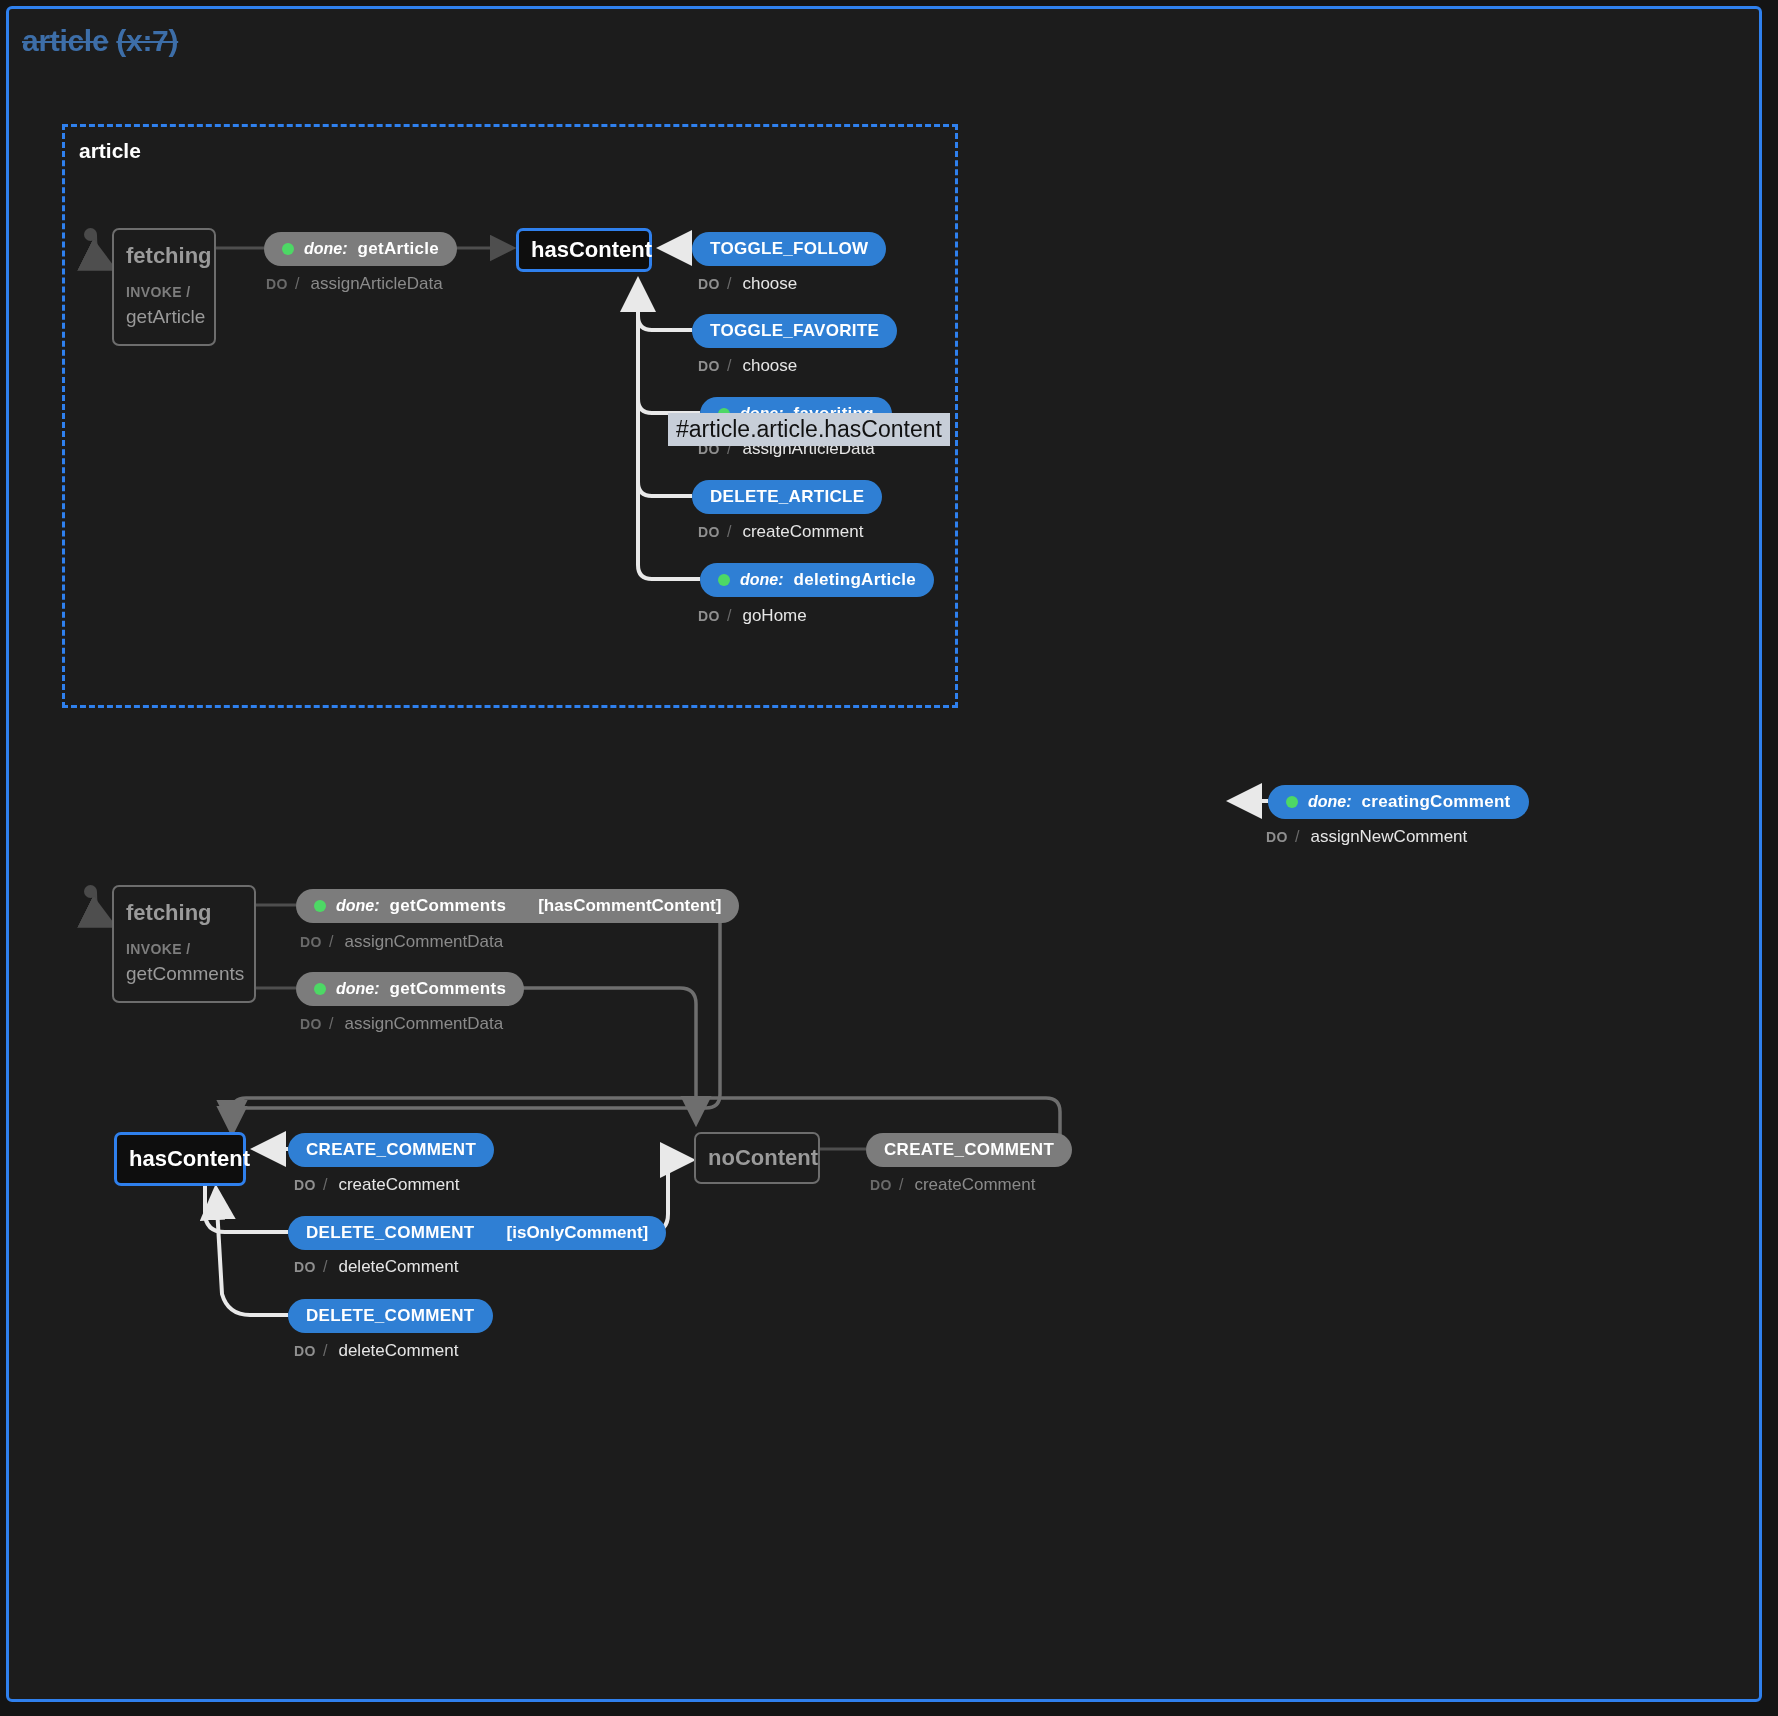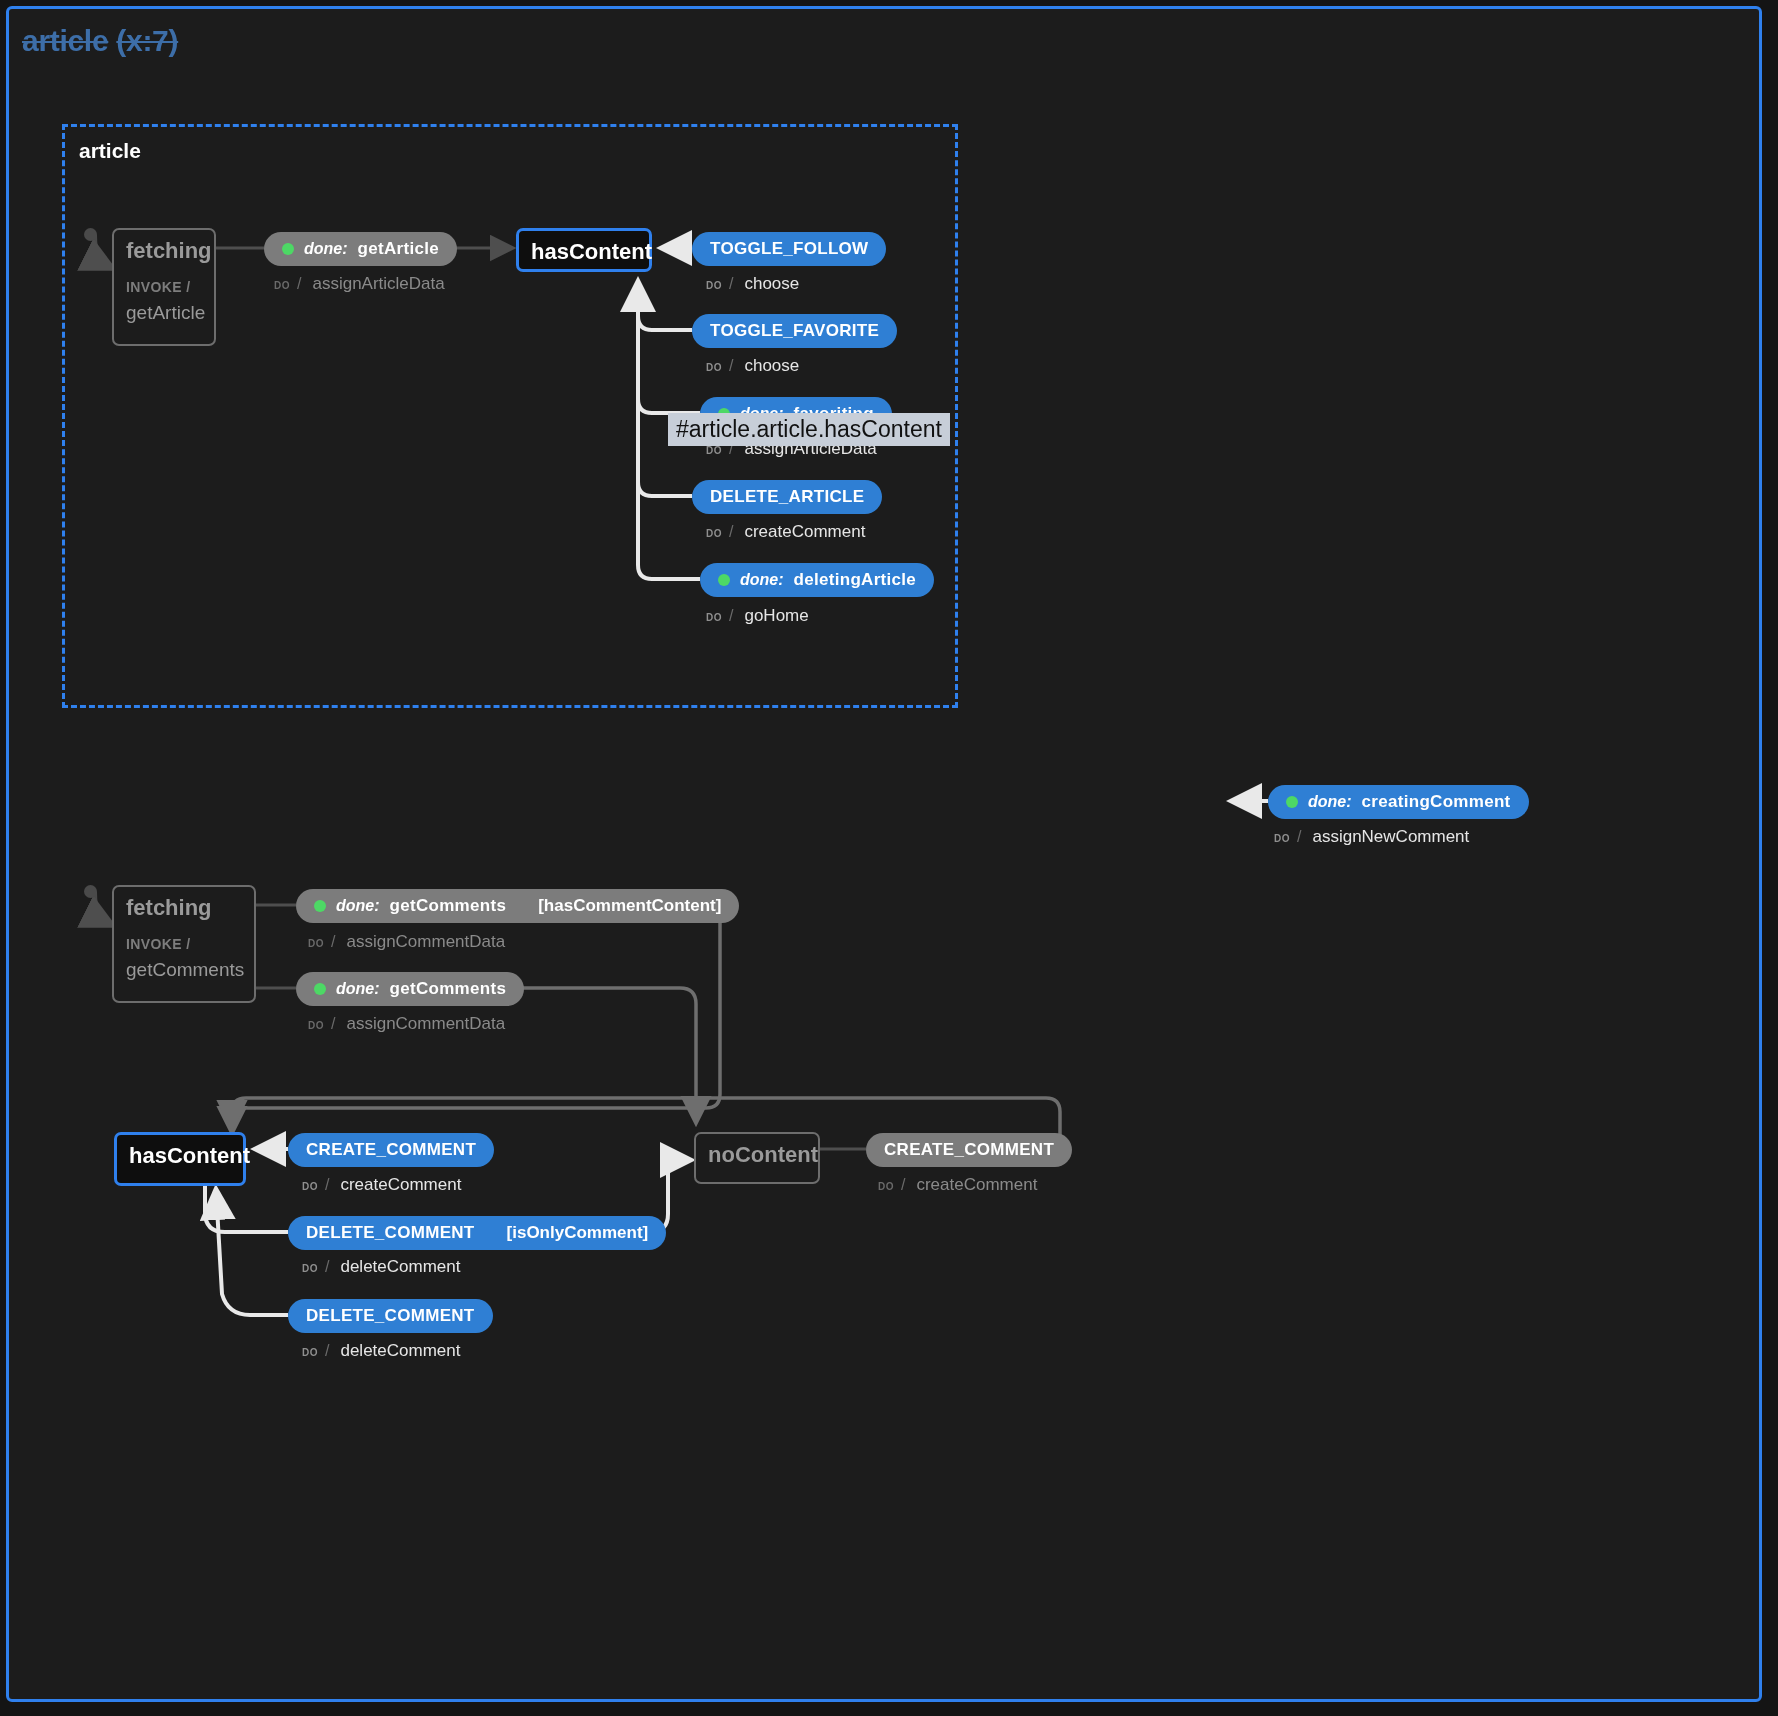--- a/index.html
+++ b/index.html
@@ -74,20 +74,21 @@
 
   
   .state-node {
     position: absolute;
     box-sizing: border-box;
     border: 2px solid #6d6d6d;
     border-radius: 7px;
     background: #1c1c1c;
     display: flex;
     flex-direction: column;
+    justify-content: center;
     padding: 8px 12px;
   }
   .state-node.active {
     border: 3px solid #2f80ed;
     background: #0e0e0e;
   }
   .state-name {
     font-size: 22px;
     font-weight: bold;
     color: #9a9a9a;
@@ -155,24 +156,23 @@
   .action {
     position: absolute;
     font-size: 16px;
     white-space: nowrap;
     display: flex;
     align-items: baseline;
     gap: 7px;
   }
   .action .do-kw {
     font-weight: bold;
-    font-size: 10px;
+    font-size: 14px;
     color: #8f8f8f;
     letter-spacing: 0.5px;
-    margin-left: 8px;
   }
   .action .slash { color: #6a6a6a; }
   .action .act-name { color: #e6e6e6; font-size: 17px; margin-left: 4px; }
   .action.dim .act-name { color: #8a8a8a; }
   .action.dim .do-kw { color: #6a6a6a; }
 
   
   .edges {
     position: absolute;
     left: 0; top: 0;

